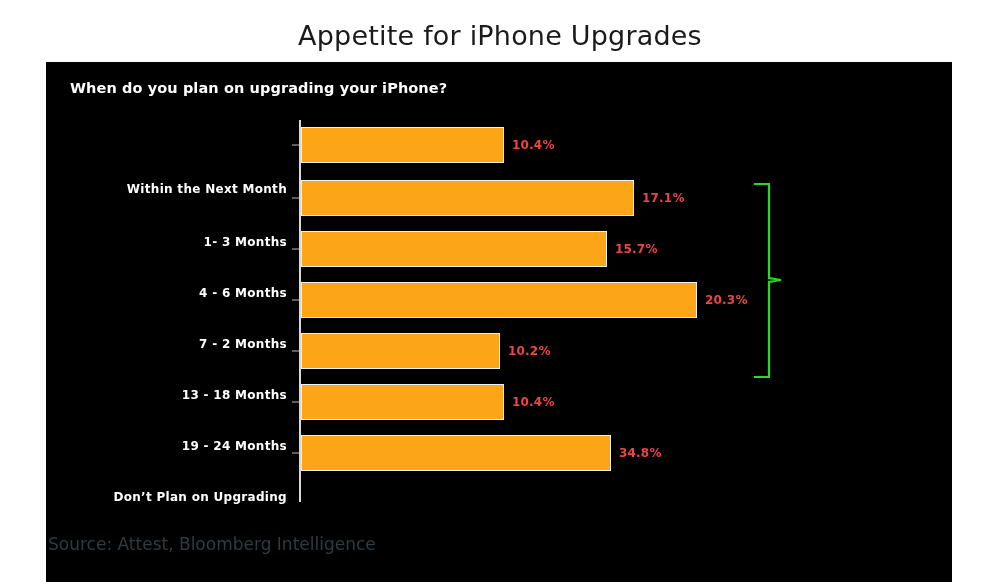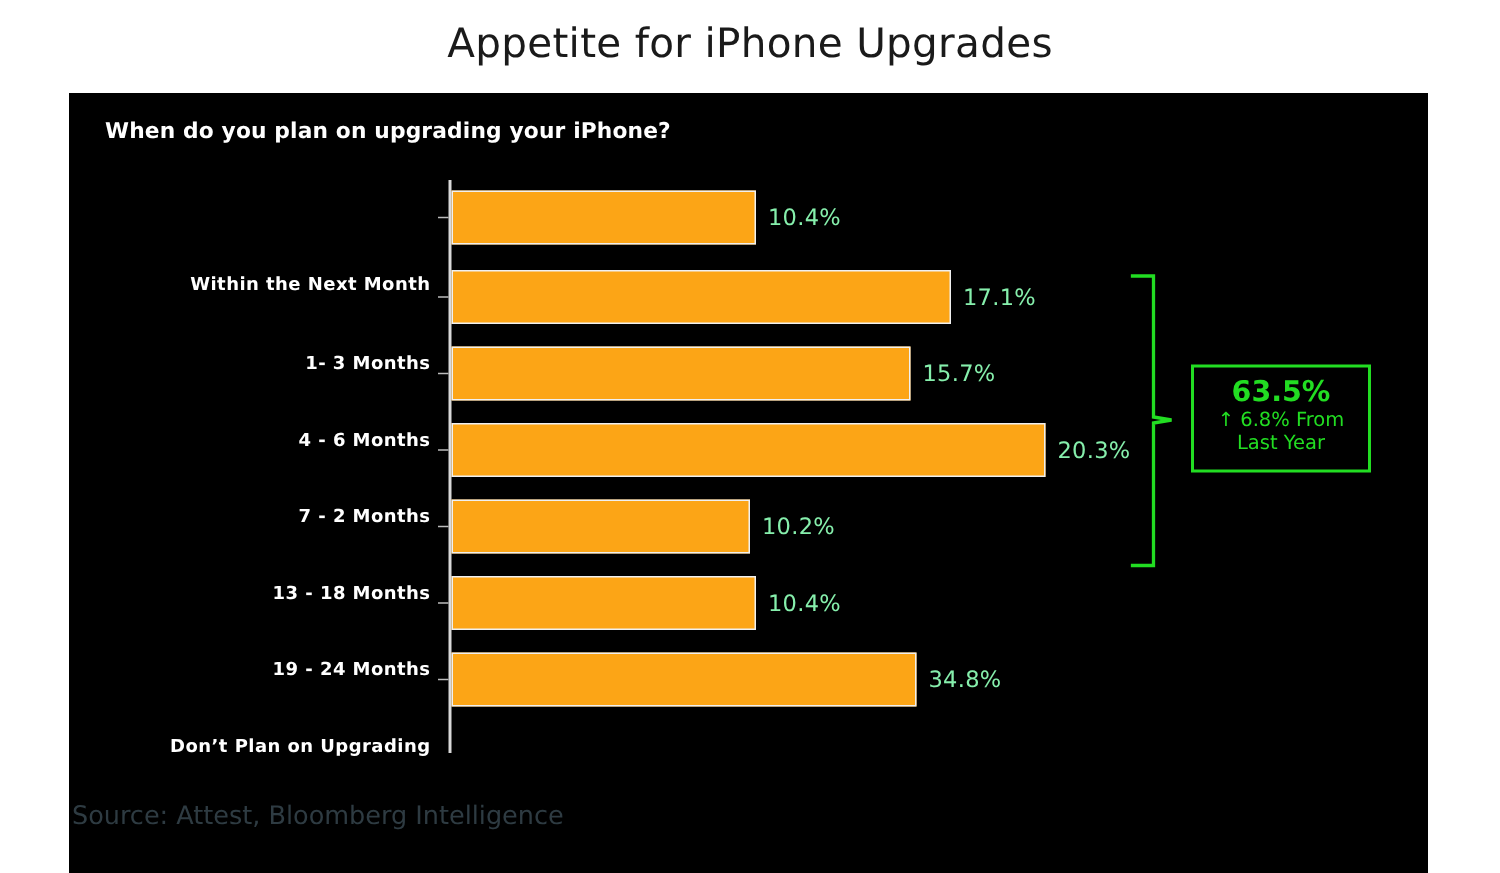--- a/index.html
+++ b/index.html
@@ -14,21 +14,21 @@
     overflow: hidden;
     position: relative;
   }
 
   #page-title {
     text-align: center;
     color: #1a1a1a;
     font-size: 27px;
     font-weight: 400;
     letter-spacing: 0.2px;
-    padding-top: 16px;
+    padding-top: 22px;
     line-height: 1;
     font-family: "DejaVu Sans", sans-serif;
   }
 
   #chart-panel {
     position: absolute;
     left: 46px;
     top: 62px;
     width: 906px;
     height: 578px;
@@ -104,23 +104,23 @@
     height: 36px;
     background: #fca516;
     border: 1px solid #f0f0f0;
     box-sizing: border-box;
   }
 
   .bar-value {
     position: absolute;
     top: 50%;
     transform: translateY(-50%);
-    color: #86efac;
-    font-size: 15px;
-    font-weight: normal;
+    color: #ef4444;
+    font-size: 12px;
+    font-weight: bold;
     white-space: nowrap;
     letter-spacing: 0.2px;
     font-family: "DejaVu Sans", sans-serif;
   }
 
   
   #bracket {
     position: absolute;
     left: 705px;
     top: 62px;
@@ -253,27 +253,20 @@
       <div class="bar" style="width:310px;"></div>
       <div class="bar-value" style="left:573px;">34.8%</div>
     </div>
 
     <div id="bracket">
       <svg width="34" height="197" viewBox="0 0 34 197">
         <path d="M4 2 L18 2 L18 96 L30 98 L18 100 L18 195 L4 195" fill="none" stroke="#22dd22" stroke-width="2.2" stroke-linecap="square" stroke-linejoin="miter"></path>
       </svg>
     </div>
 
-    <div id="callout-box">
-      <div id="callout-big">63.5%</div>
-      <div id="callout-sub">
-        <span>↑ 6.8% From</span><br>
-        <span>Last Year</span>
-      </div>
-    </div>
   </div>
 
   <div id="bloomberg-brand">
     <span>Bloomberg</span>
     <span id="bloomberg-icon"></span>
   </div>
 
 </div>
 
 <div id="source-line">Source: Attest, Bloomberg Intelligence</div>

